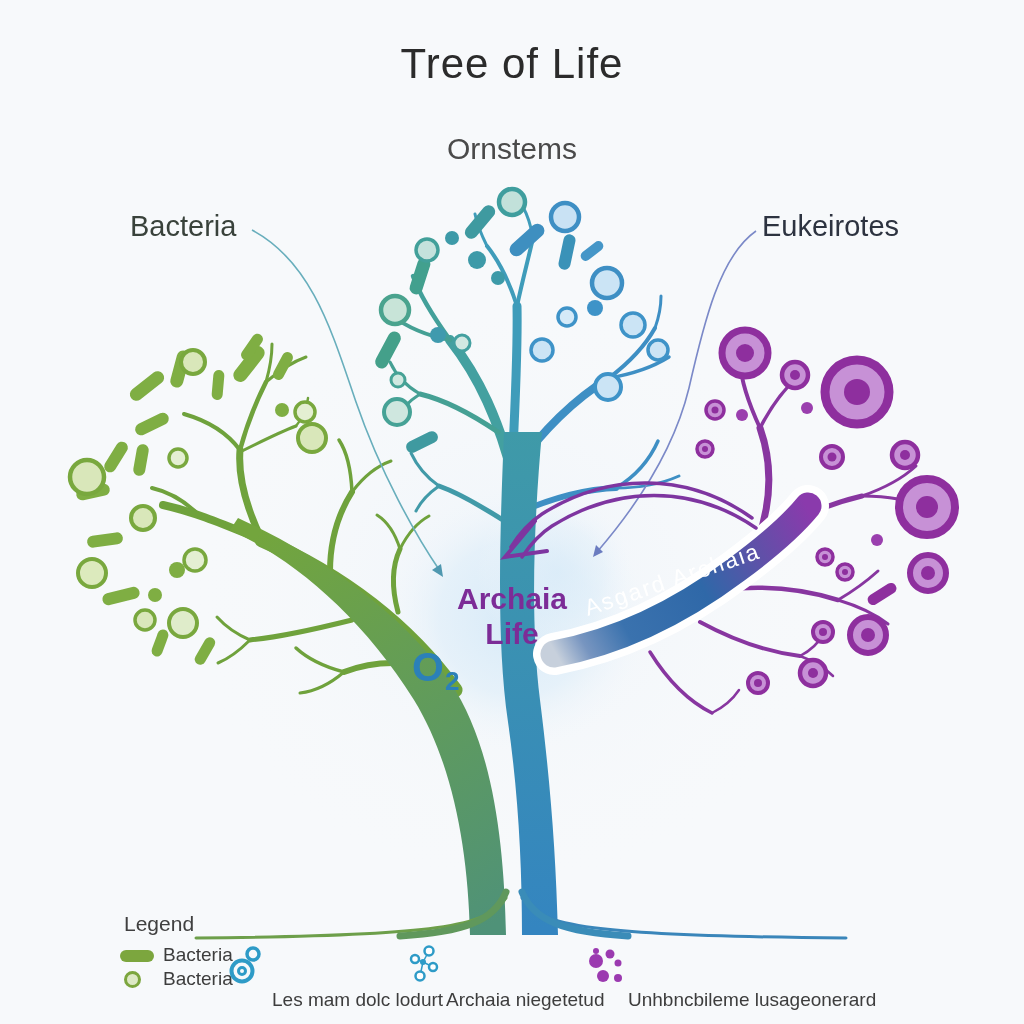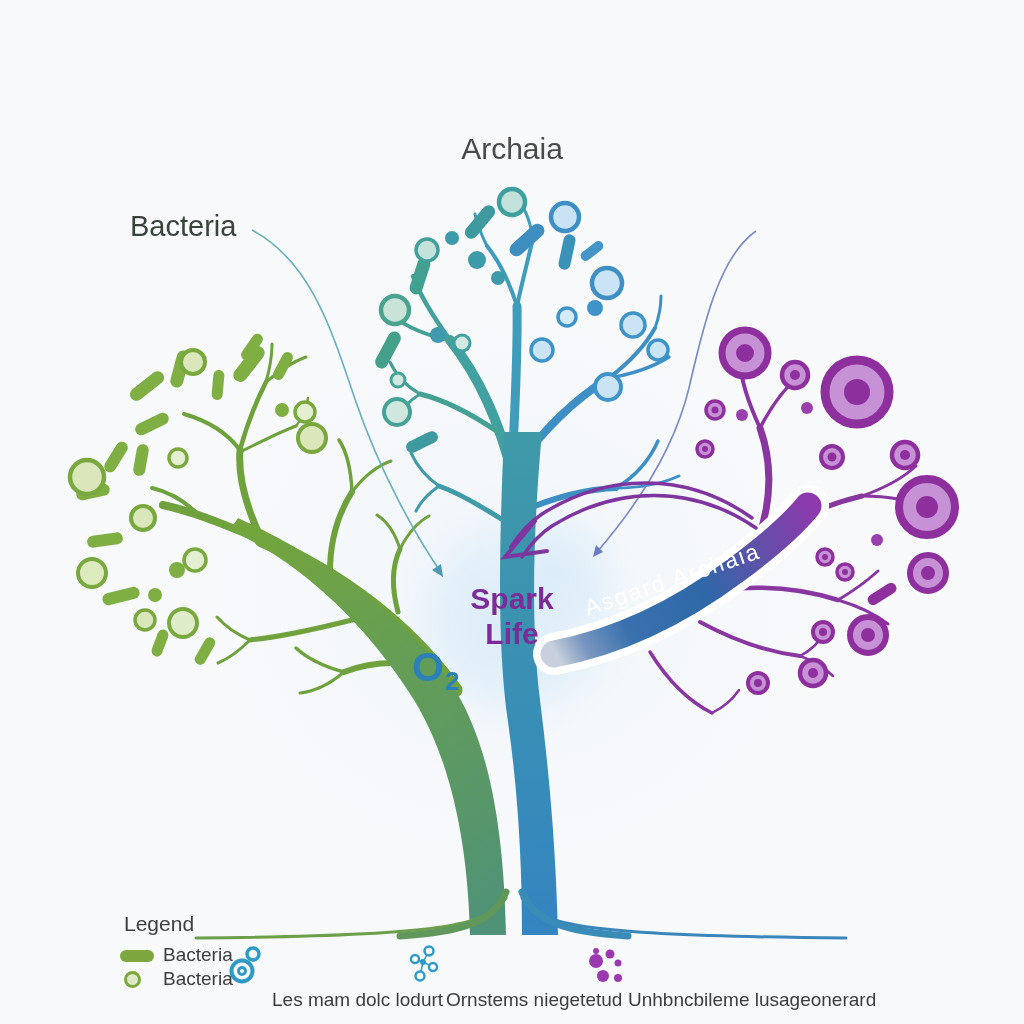--- a/index.html
+++ b/index.html
@@ -275,26 +275,28 @@
     <polygon points="593,557 603,552 596,545" fill="#6b7cc0"></polygon>
   </g>
 
   <g stroke="#7e35a0" fill="none" stroke-linecap="round">
     <path d="M752 518 C688 472 608 472 542 514 C530 522 519 534 511 547" stroke-width="3.5"></path>
     <path d="M756 528 C692 484 616 486 552 526 C541 533 530 545 522 557" stroke-width="3.5"></path>
     <path d="M535 521 L505 557 L547 551" stroke-width="4"></path>
   </g>
 </svg>
 
-<div class="txt subtitle">Archaia</div>
+<div class="txt title">Tree of Life</div>
+<div class="txt subtitle">Ornstems</div>
 <div class="txt bacteria-label">Bacteria</div>
+<div class="txt eukaryotes-label">Eukeirotes</div>
 <div class="txt asgard">Asgard Archaia</div>
 
 <div class="txt oxygen-block">
-  <div>Spark</div>
+  <div>Archaia</div>
   <div>Life</div>
 </div>
 <div class="txt o2-block">
   <span class="o2-main">O</span><span class="o2-sub">2</span>
 </div>
 
 <div class="txt legend-heading">Legend</div>
 
 <div class="pill-swatch"></div>
 <div class="txt leg-label" style="left:163px;top:944px">Bacteria</div>
@@ -319,21 +321,21 @@
     <line x1="15" y1="18" x2="25" y2="23"></line>
         <line x1="15" y1="18" x2="12" y2="32"></line>
   </g>
   <circle cx="21" cy="7" r="4.5" fill="#ffffff" stroke="#2e9bc7" stroke-width="2.5"></circle>
   <circle cx="7" cy="15" r="4" fill="#ffffff" stroke="#2e9bc7" stroke-width="2.5"></circle>
   <circle cx="15" cy="18" r="3" fill="#2e9bc7"></circle>
   <circle cx="25" cy="23" r="4" fill="#ffffff" stroke="#2e9bc7" stroke-width="2.5"></circle>
   <circle cx="12" cy="32" r="4.5" fill="#ffffff" stroke="#2e9bc7" stroke-width="2.5"></circle>
 </svg>
 <div class="txt leg-2line" style="left:446px;top:942px">
-  <div>Ornstems niegetetud</div>
+  <div>Archaia niegetetud</div>
   
 </div>
 
 <svg class="leg-icon" style="left:588px;top:944px" width="40" height="44" viewBox="0 0 40 44">
   <g fill="#9b3ab0">
     <circle cx="8" cy="17" r="7"></circle>
         <circle cx="22" cy="10" r="4.5"></circle>
         <circle cx="30" cy="19" r="3.5"></circle>
     <circle cx="15" cy="32" r="6"></circle>
         <circle cx="30" cy="34" r="4"></circle>

